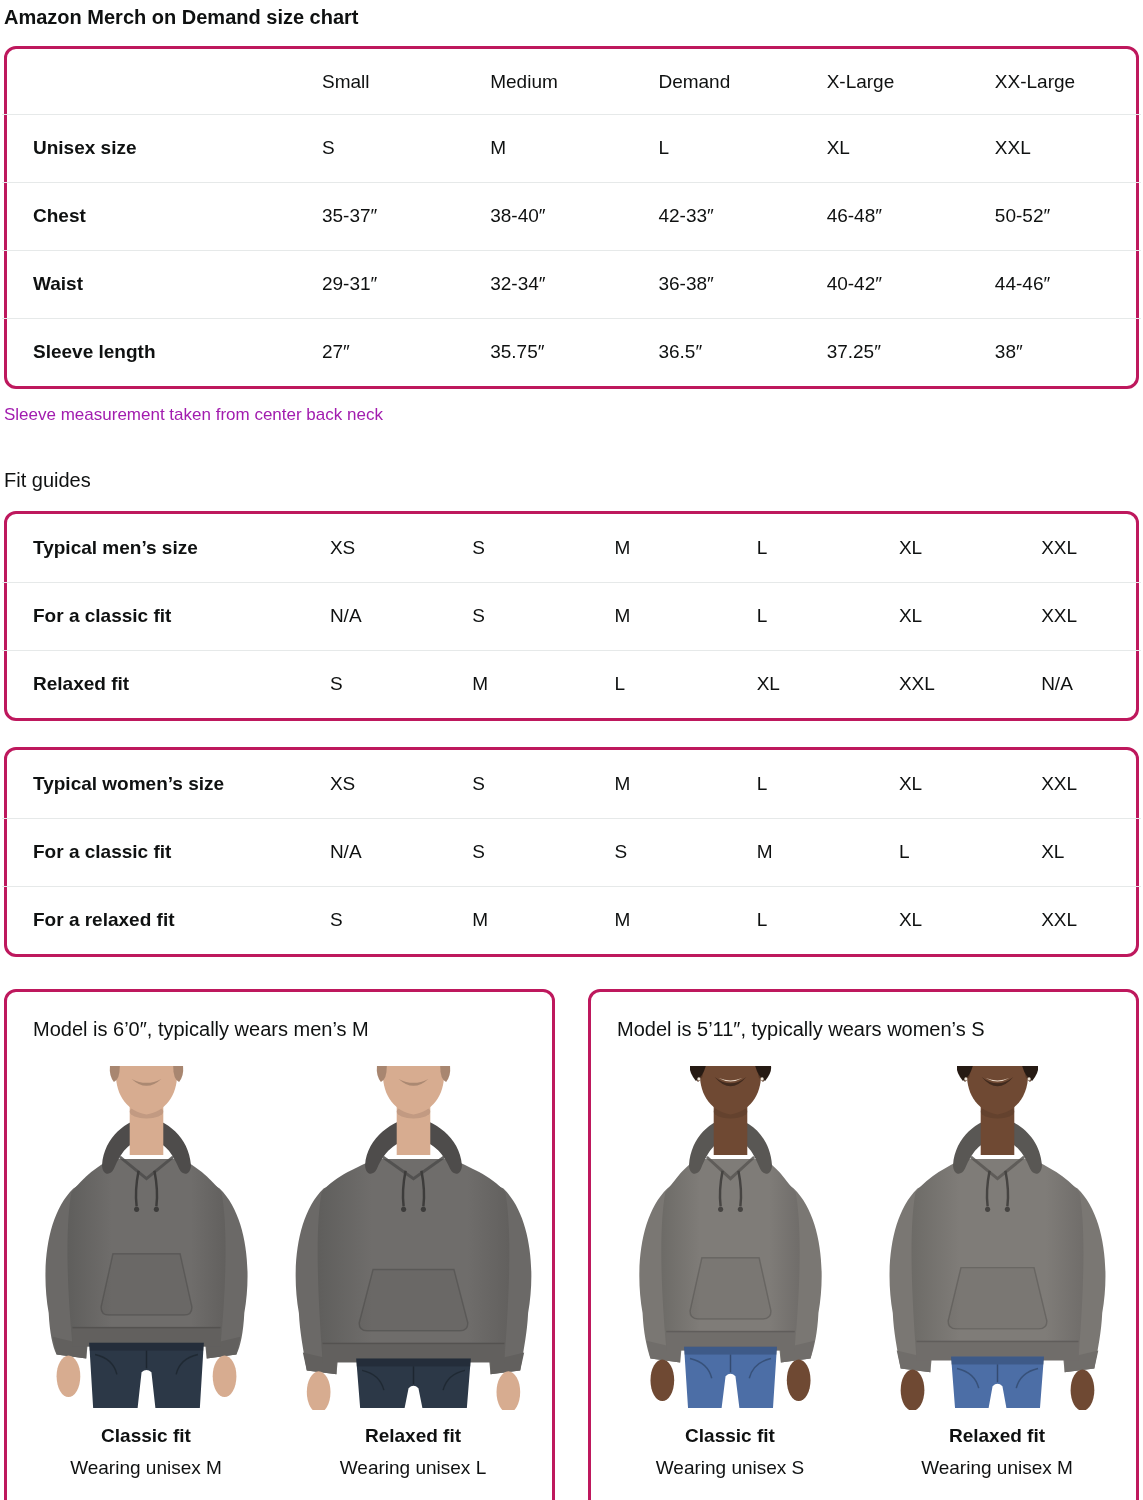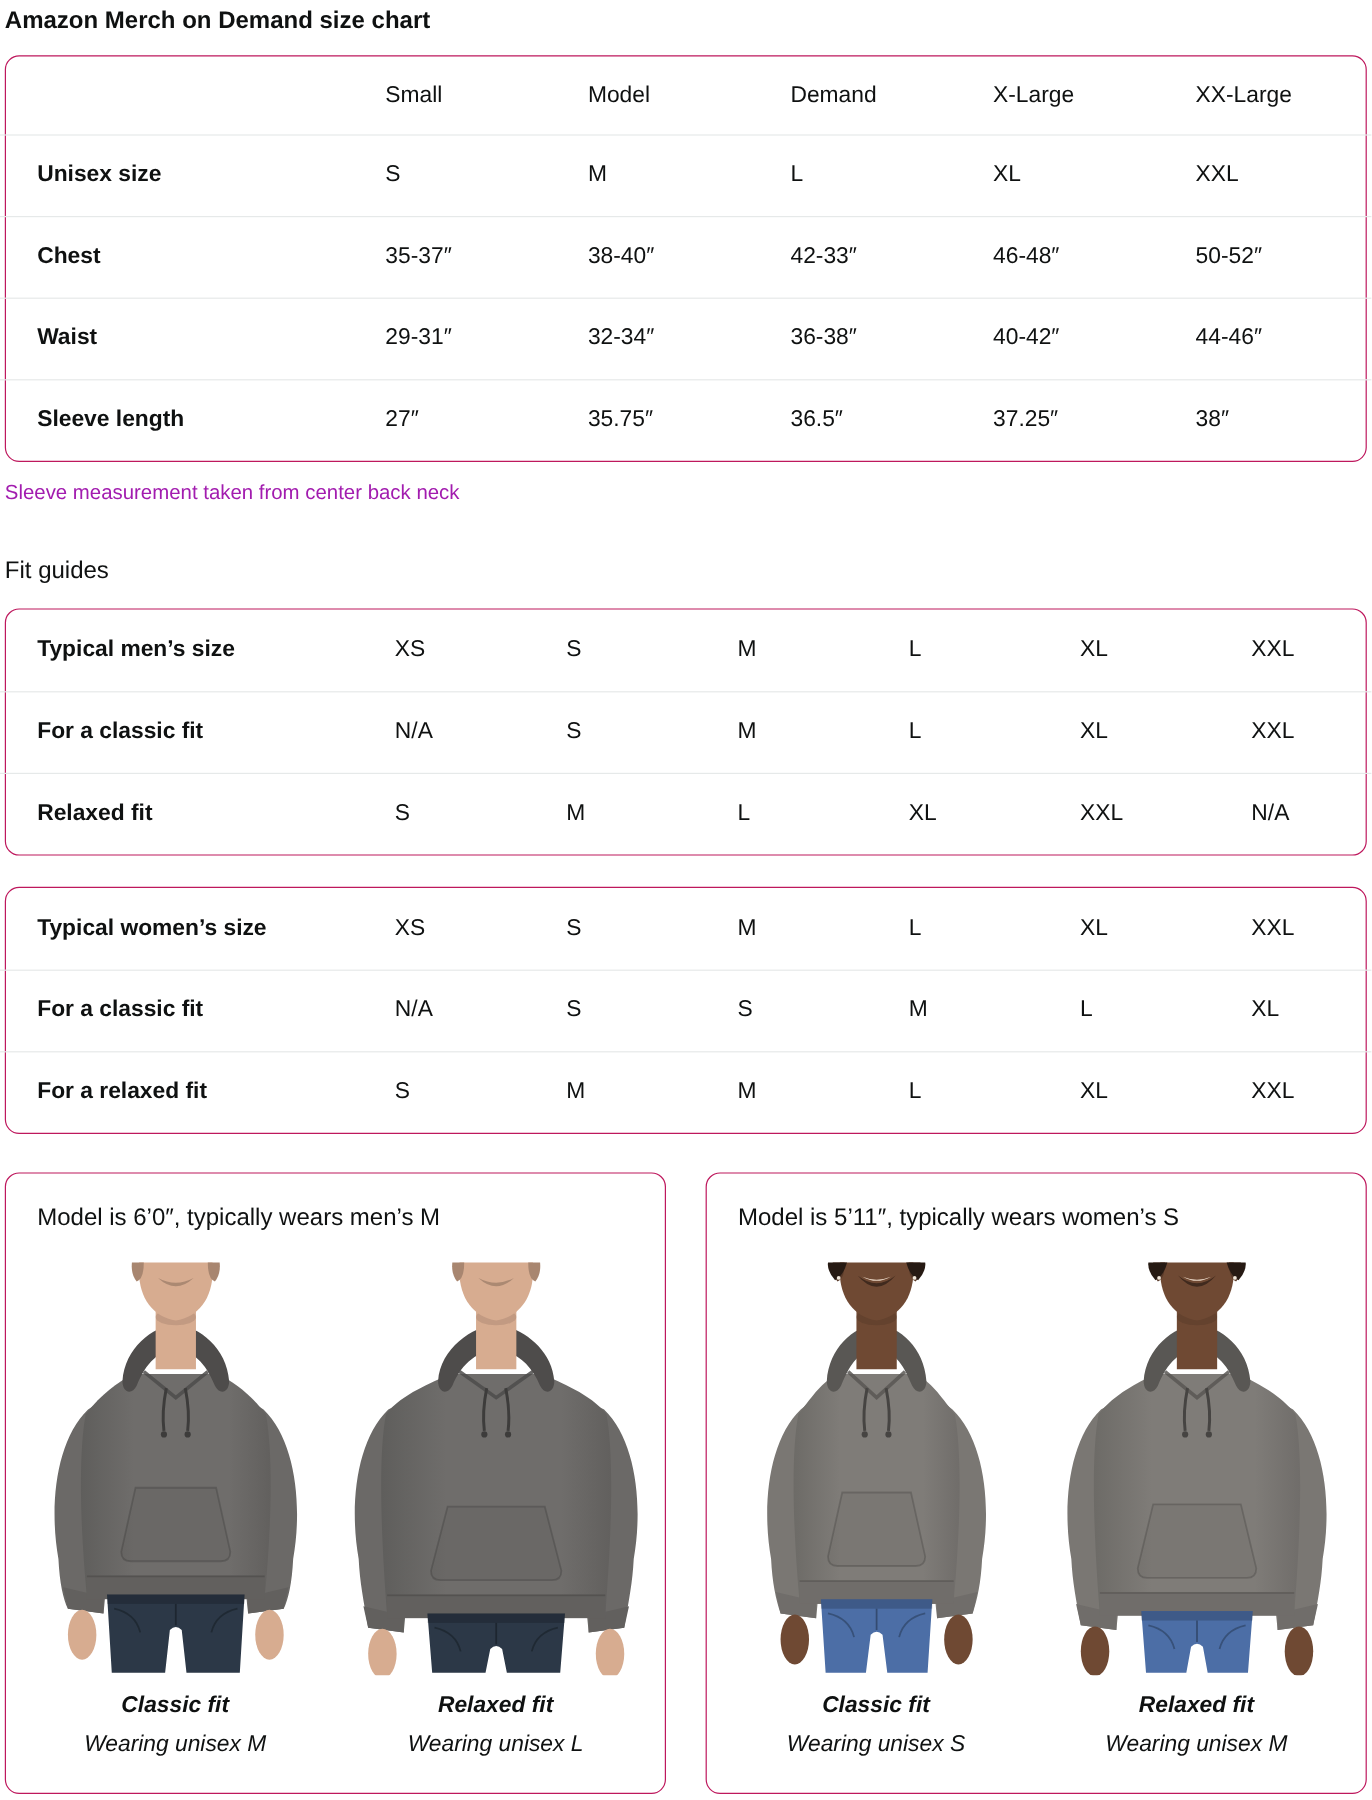--- a/index.html
+++ b/index.html
@@ -7,58 +7,58 @@
     width:1143px;height:1500px;position:relative;overflow:hidden;
     font-family:"Liberation Sans","DejaVu Sans",sans-serif;
     color:#0F1111;-webkit-font-smoothing:antialiased;
   }
   .page{padding:0 4px;}
   .page-title{font-size:20px;font-weight:700;margin:4px 0 16px 0;line-height:26px;}
   .section-heading{font-size:20px;font-weight:400;margin:40px 0 18px 0;line-height:26px;}
   .note{font-size:17px;margin:14px 0 0 0;line-height:24px;color:#a21caf;}
 
   .card{
-    border:1px solid #be185d;border-radius:12px;background:#fff;position:relative;
+    border:3px solid #be185d;border-radius:12px;background:#fff;position:relative;
   }
   .trow{display:flex;align-items:center;height:68px;position:relative;}
   .trow.hdr{height:65px;}
   .trow:not(:first-child)::before{
     content:"";position:absolute;top:0;left:-5px;right:-5px;height:1px;background:#e6e9e9;
   }
   .cell{box-sizing:border-box;font-size:19px;white-space:nowrap;padding-right:6px;}
   .cell.lbl{font-weight:700;padding-left:26px;}
   .w-lab1{width:27.9%;}
   .w-d1{width:14.9%;}
   .w-lab2{width:28.6%;}
   .w-d2{width:12.6%;}
   .w-dx{flex:1;}
   .gap-sm{margin-top:26px;}
 
   .model-row{display:flex;gap:33px;margin-top:32px;}
   .model-card{flex:1;padding:24px 0 28px 0;}
   .model-heading{font-size:20px;font-weight:400;margin:0 0 0 26px;line-height:26px;}
-  .figures{display:flex;justify-content:center;gap:20px;margin-top:22px;font-style:italic;}
+  .figures{display:flex;justify-content:center;gap:20px;margin-top:22px;}
   .figure{width:247px;}
   .photo{width:247px;height:346px;}
   .photo svg{display:block;width:247px;height:346px;}
   .fit-label{font-size:19px;font-weight:700;text-align:center;margin-top:14px;line-height:24px;}
   .fit-caption{font-size:19px;text-align:center;margin-top:8px;line-height:24px;}
 </style>
 </head>
 <body>
 
 <div class="page">
 
   <h1 class="page-title">Amazon Merch on Demand size chart</h1>
 
   <section class="card">
     <div class="trow hdr">
       <div class="cell lbl w-lab1"></div>
       <div class="cell w-d1">Small</div>
-      <div class="cell w-d1">Model</div>
+      <div class="cell w-d1">Medium</div>
       <div class="cell w-d1">Demand</div>
       <div class="cell w-d1">X-Large</div>
       <div class="cell w-dx">XX-Large</div>
     </div>
     <div class="trow">
       <div class="cell lbl w-lab1">Unisex size</div>
       <div class="cell w-d1">S</div>
       <div class="cell w-d1">M</div>
       <div class="cell w-d1">L</div>
       <div class="cell w-d1">XL</div>

